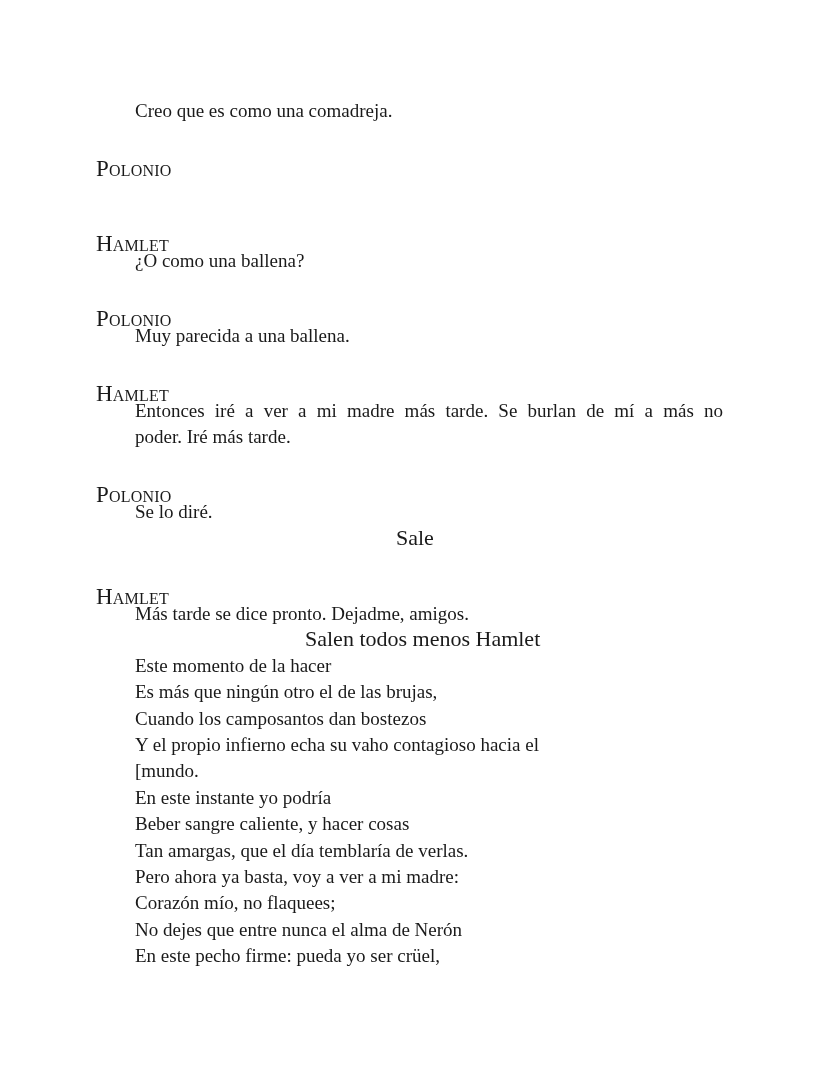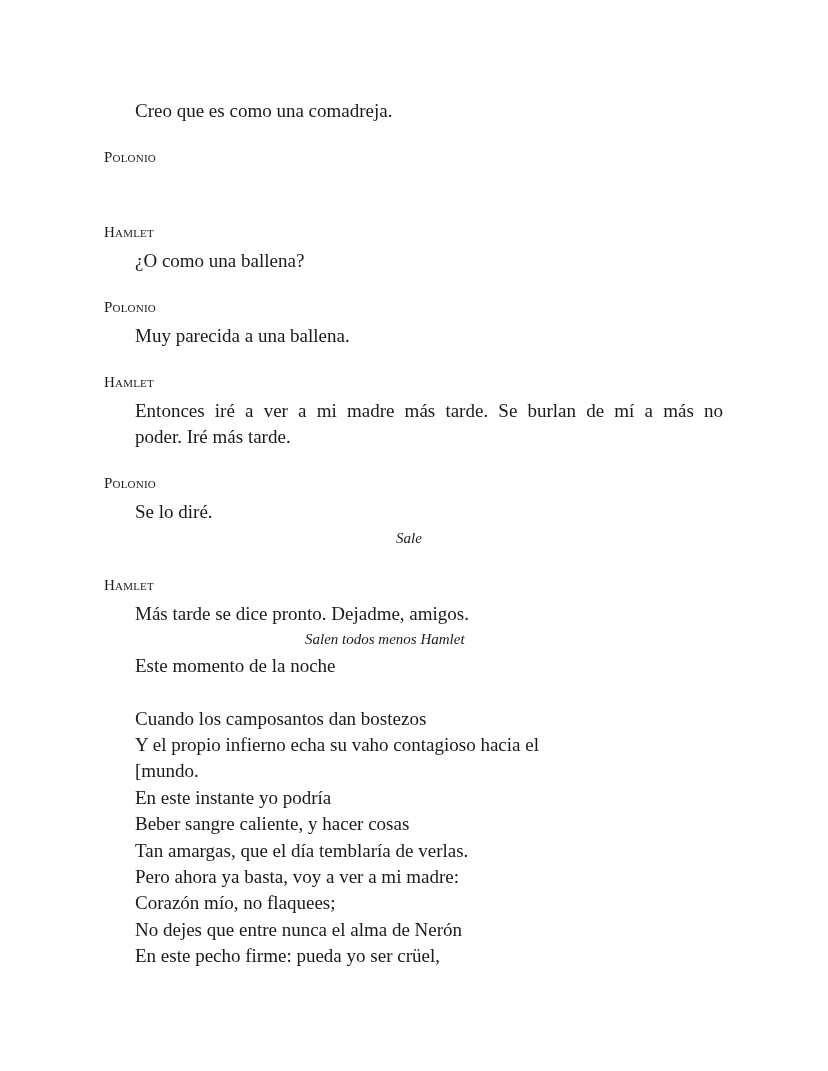--- a/index.html
+++ b/index.html
@@ -10,39 +10,39 @@
     }
     .page { position: absolute; left: 0; top: 0; width: 828px; height: 1071px; }
     .ln {
       position: absolute;
       font-size: 19px;
       line-height: 26px;
       white-space: nowrap;
     }
     .speaker {
       position: absolute;
-      left: 104px;
-      font-size: 15px;
+      left: 96px;
+      font-size: 23px;
       line-height: 22px;
       font-variant: small-caps;
       letter-spacing: 0.2px;
       white-space: nowrap;
+      margin-top: 12px;
     }
     .dlg { left: 135px; }
     .just {
       white-space: normal;
       width: 588px;
       text-align: justify;
       text-align-last: justify;
       font-family: Liberation Serif, serif;
     }
     .stage {
       position: absolute;
-      font-style: italic;
-      font-size: 15px;
+      font-size: 22px;
       line-height: 26px;
       white-space: nowrap;
     }
   </style>
 </head>
 <body>
 
 <div class="page">
 
   <div class="ln dlg" style="top:98px">Creo que es como una comadreja.</div>
@@ -60,21 +60,22 @@
   <div class="ln dlg" style="top:424px">poder. Iré más tarde.</div>
 
   <div class="speaker" style="top:472px">Polonio</div>
   <div class="ln dlg" style="top:499px">Se lo diré.</div>
   <div class="stage" style="top:525px; left:396px">Sale</div>
 
   <div class="speaker" style="top:574px">Hamlet</div>
   <div class="ln dlg" style="top:601px">Más tarde se dice pronto. Dejadme, amigos.</div>
   <div class="stage" style="top:626px; left:305px">Salen todos menos Hamlet</div>
 
-  <div class="ln dlg" style="top:653px">Este momento de la noche</div>
+  <div class="ln dlg" style="top:653px">Este momento de la hacer</div>
+  <div class="ln dlg" style="top:679px">Es más que ningún otro el de las brujas,</div>
   <div class="ln dlg" style="top:706px">Cuando los camposantos dan bostezos</div>
   <div class="ln dlg" style="top:732px">Y el propio infierno echa su vaho contagioso hacia el</div>
   <div class="ln dlg" style="top:758px">[mundo.</div>
   <div class="ln dlg" style="top:785px">En este instante yo podría</div>
   <div class="ln dlg" style="top:838px">Tan amargas, que el día temblaría de verlas.</div>
   <div class="ln dlg" style="top:811px">Beber sangre caliente, y hacer cosas</div>
   <div class="ln dlg" style="top:864px">Pero ahora ya basta, voy a ver a mi madre:</div>
   <div class="ln dlg" style="top:917px">No dejes que entre nunca el alma de Nerón</div>
   <div class="ln dlg" style="top:890px">Corazón mío, no flaquees;</div>
   <div class="ln dlg" style="top:943px">En este pecho firme: pueda yo ser crüel,</div>

